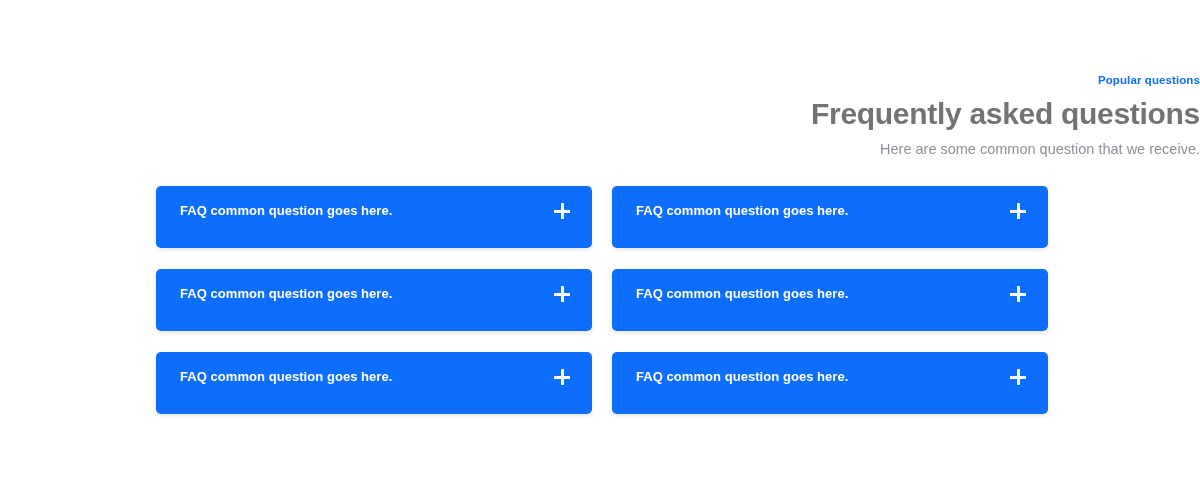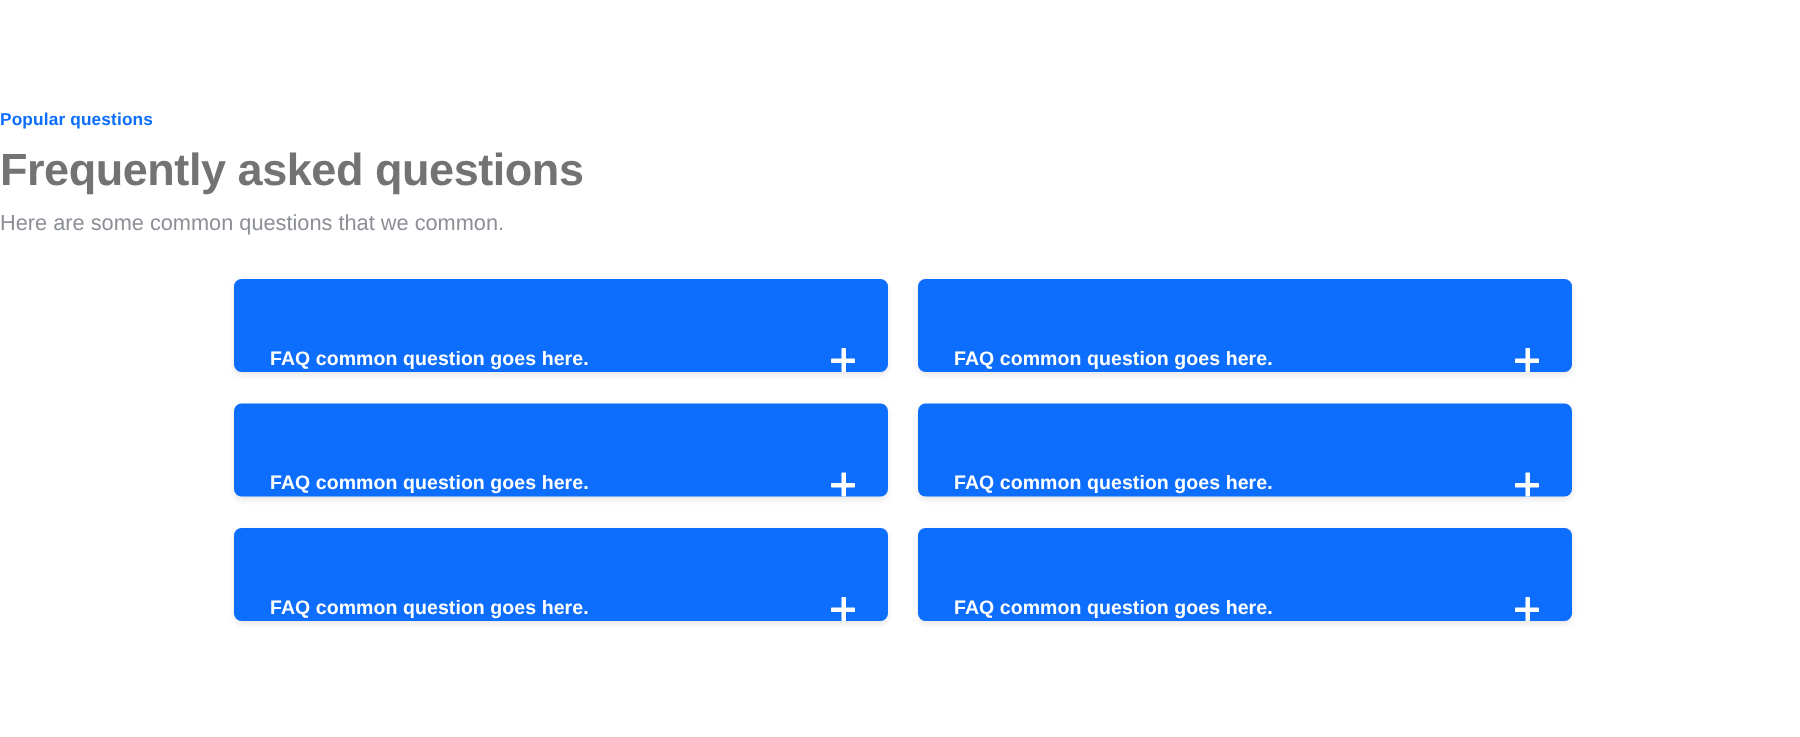--- a/index.html
+++ b/index.html
@@ -17,21 +17,21 @@
   .page {
     width: 1200px;
     height: 491px;
     position: relative;
     background: #ffffff;
     box-sizing: border-box;
   }
 
   
   .faq-header {
-    text-align: left;
+    text-align: right;
     padding-top: 72px;
   }
   .eyebrow {
     font-size: 11.5px;
     font-weight: 700;
     color: #0d6efd;
     letter-spacing: 0.1px;
     line-height: 16px;
     margin: 0;
   }
@@ -62,23 +62,23 @@
     column-gap: 20px;
     row-gap: 21px;
   }
 
   .faq-card {
     height: 62px;
     background: #0d6efd;
     border-radius: 5px;
     box-shadow: 0 2px 4px rgba(16, 24, 40, 0.10);
     display: flex;
-    align-items: flex-end;
+    align-items: center;
     justify-content: space-between;
-    padding: 0 22px 0 24px;
+    padding: 0 22px 12px 24px;
     box-sizing: border-box;
     cursor: pointer;
     user-select: none;
   }
 
   .faq-question {
     font-size: 13px;
     font-weight: 700;
     color: #ffffff;
     letter-spacing: 0.05px;
@@ -112,21 +112,21 @@
   }
 </style>
 </head>
 <body>
 
 <div class="page">
 
   <div class="faq-header">
     <p class="eyebrow">Popular questions</p>
     <h1 class="headline">Frequently asked questions</h1>
-    <p class="subhead">Here are some common questions that we common.</p>
+    <p class="subhead">Here are some common question that we receive.</p>
   </div>
 
   <div class="faq-grid">
 
     <div class="faq-card">
       <span class="faq-question">FAQ common question goes here.</span>
       <span class="faq-toggle"></span>
     </div>
 
     <div class="faq-card">

